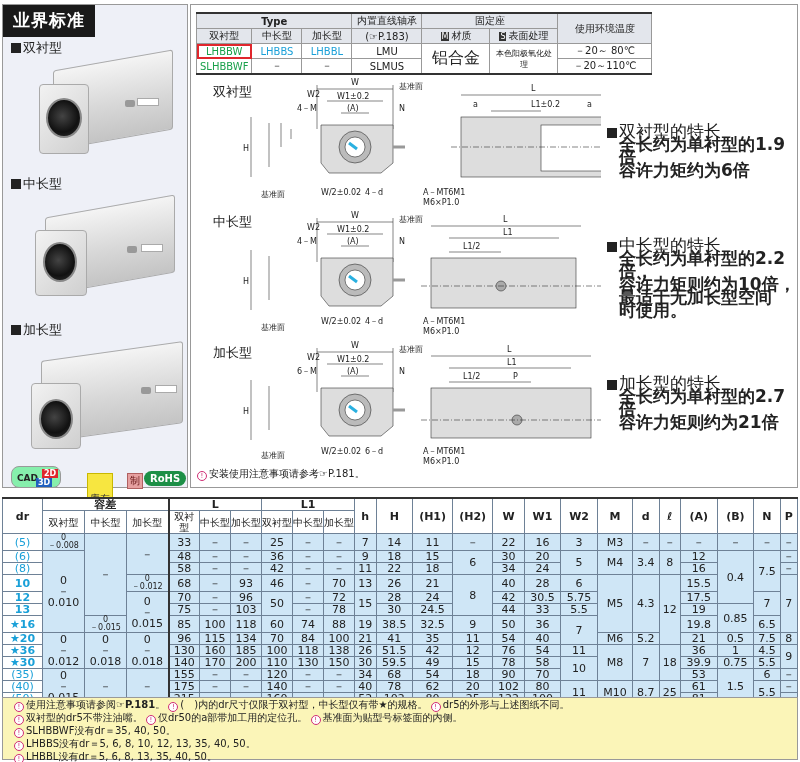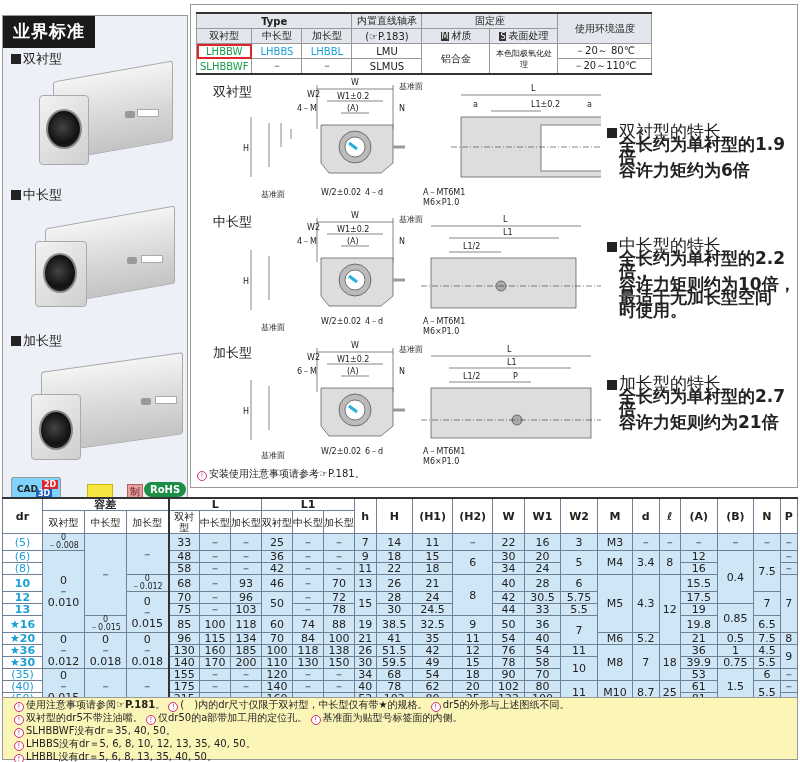--- a/index.html
+++ b/index.html
@@ -1,30 +1,30 @@
 <!DOCTYPE html>
 <html><head>
 <meta charset="utf-8">
 <style>
   * { box-sizing: border-box; margin: 0; padding: 0; }
   body { width: 800px; height: 762px; background: #fff; font-family: "DejaVu Sans", sans-serif; color: #222; position: relative; overflow: hidden; font-size: 11px; }
 
   
-  .left-panel { position: absolute; left: 2px; top: 4px; width: 186px; height: 484px; background: #eef0f7; border: 1px solid #999; margin-top: 11px; }
+  .left-panel { position: absolute; left: 2px; top: 4px; width: 186px; height: 484px; background: #eef0f7; border: 1px solid #999; }
   .badge-title { position: absolute; left: 0; top: 0; background: #1a1a1a; color: #fff; font-weight: bold; font-size: 17px; padding: 4px 10px 5px 10px; letter-spacing: 1px; }
   .variant-label { position: absolute; left: 8px; font-size: 13px; color: #222; }
   .variant-label .sq { display: inline-block; width: 10px; height: 10px; background: #222; margin-right: 2px; vertical-align: -1px; }
   .product { position: absolute; }
   .product .body { position: absolute; background: linear-gradient(180deg, #f4f4f4 0%, #d8d8d8 55%, #c4c4c4 100%); border: 1px solid #aaa; border-radius: 3px; }
   .product .front { position: absolute; background: linear-gradient(135deg, #f2f2f2, #cfcfcf); border: 1px solid #aaa; border-radius: 4px; }
   .product .hole { position: absolute; border-radius: 50%; background: radial-gradient(circle at 45% 45%, #444 0%, #111 60%, #333 100%); border: 2px solid #888; }
   .product .nipple { position: absolute; width: 10px; height: 7px; background: #999; border-radius: 2px; }
   .product .label { position: absolute; width: 22px; height: 8px; background: #fff; border: 1px solid #aaa; }
 
-  .cad-badge { position: absolute; left: 8px; top: 461px; width: 50px; height: 22px; border: 1px solid #999; border-radius: 2px; background: #7dd3fc; font-size: 9px; font-weight: bold; }
+  .cad-badge { position: absolute; left: 8px; top: 461px; width: 50px; height: 22px; border: 1px solid #999; border-radius: 8px; background: #86efac; font-size: 9px; font-weight: bold; }
   .cad-badge .cad { position: absolute; left: 5px; top: 6px; }
   .cad-badge .d2 { position: absolute; left: 30px; top: 2px; background: #e0262c; color: #fff; font-size: 8px; padding: 0 2px; }
   .cad-badge .d3 { position: absolute; left: 24px; top: 11px; background: #1f5fbf; color: #fff; font-size: 8px; padding: 0 2px; }
   .stock { position: absolute; left: 84px; top: 468px; background: #f7e640; color: #333; font-size: 10px; padding: 18px 2px; border: 1px solid #c9b800; }
   .made { position: absolute; left: 124px; top: 468px; background: #e6a0a0; color: #6a1a1a; font-size: 10px; padding: 0 2px; border: 1px solid #b06060; }
   .rohs { position: absolute; left: 141px; top: 466px; background: #1c8f46; color: #fff; font-size: 10px; font-weight: bold; padding: 2px 6px; border-radius: 8px; }
 
   
   .right-panel { position: absolute; left: 190px; top: 4px; width: 608px; height: 484px; border: 1px solid #999; background: #fff; }
 
@@ -119,21 +119,21 @@
       <th style="width:50px;">加长型</th>
       <th style="width:70px;"><span>(☞P.183)</span></th>
       <th style="width:68px;"><span class="hdr-box">M</span><span>材质</span></th>
       <th style="width:68px;"><span class="hdr-box">S</span><span>表面处理</span></th>
     </tr>
     <tr>
       <td class="code-green code-sel">LHBBW</td>
       <td class="code-blue">LHBBS</td>
       <td class="code-blue">LHBBL</td>
       <td>LMU</td>
-      <td rowspan="2" style="font-size:10px;margin-top:27px;">铝合金</td>
+      <td rowspan="2" style="font-size:16px;margin-top:27px;">铝合金</td>
       <td rowspan="2" style="font-size:8px;">本色阳极氧化处理</td>
       <td>－20～ 80℃</td>
     </tr>
     <tr>
       <td class="code-green">SLHBBWF</td>
       <td>－</td>
       <td>－</td>
       <td>SLMUS</td>
       <td>－20～110℃</td>
     </tr>

